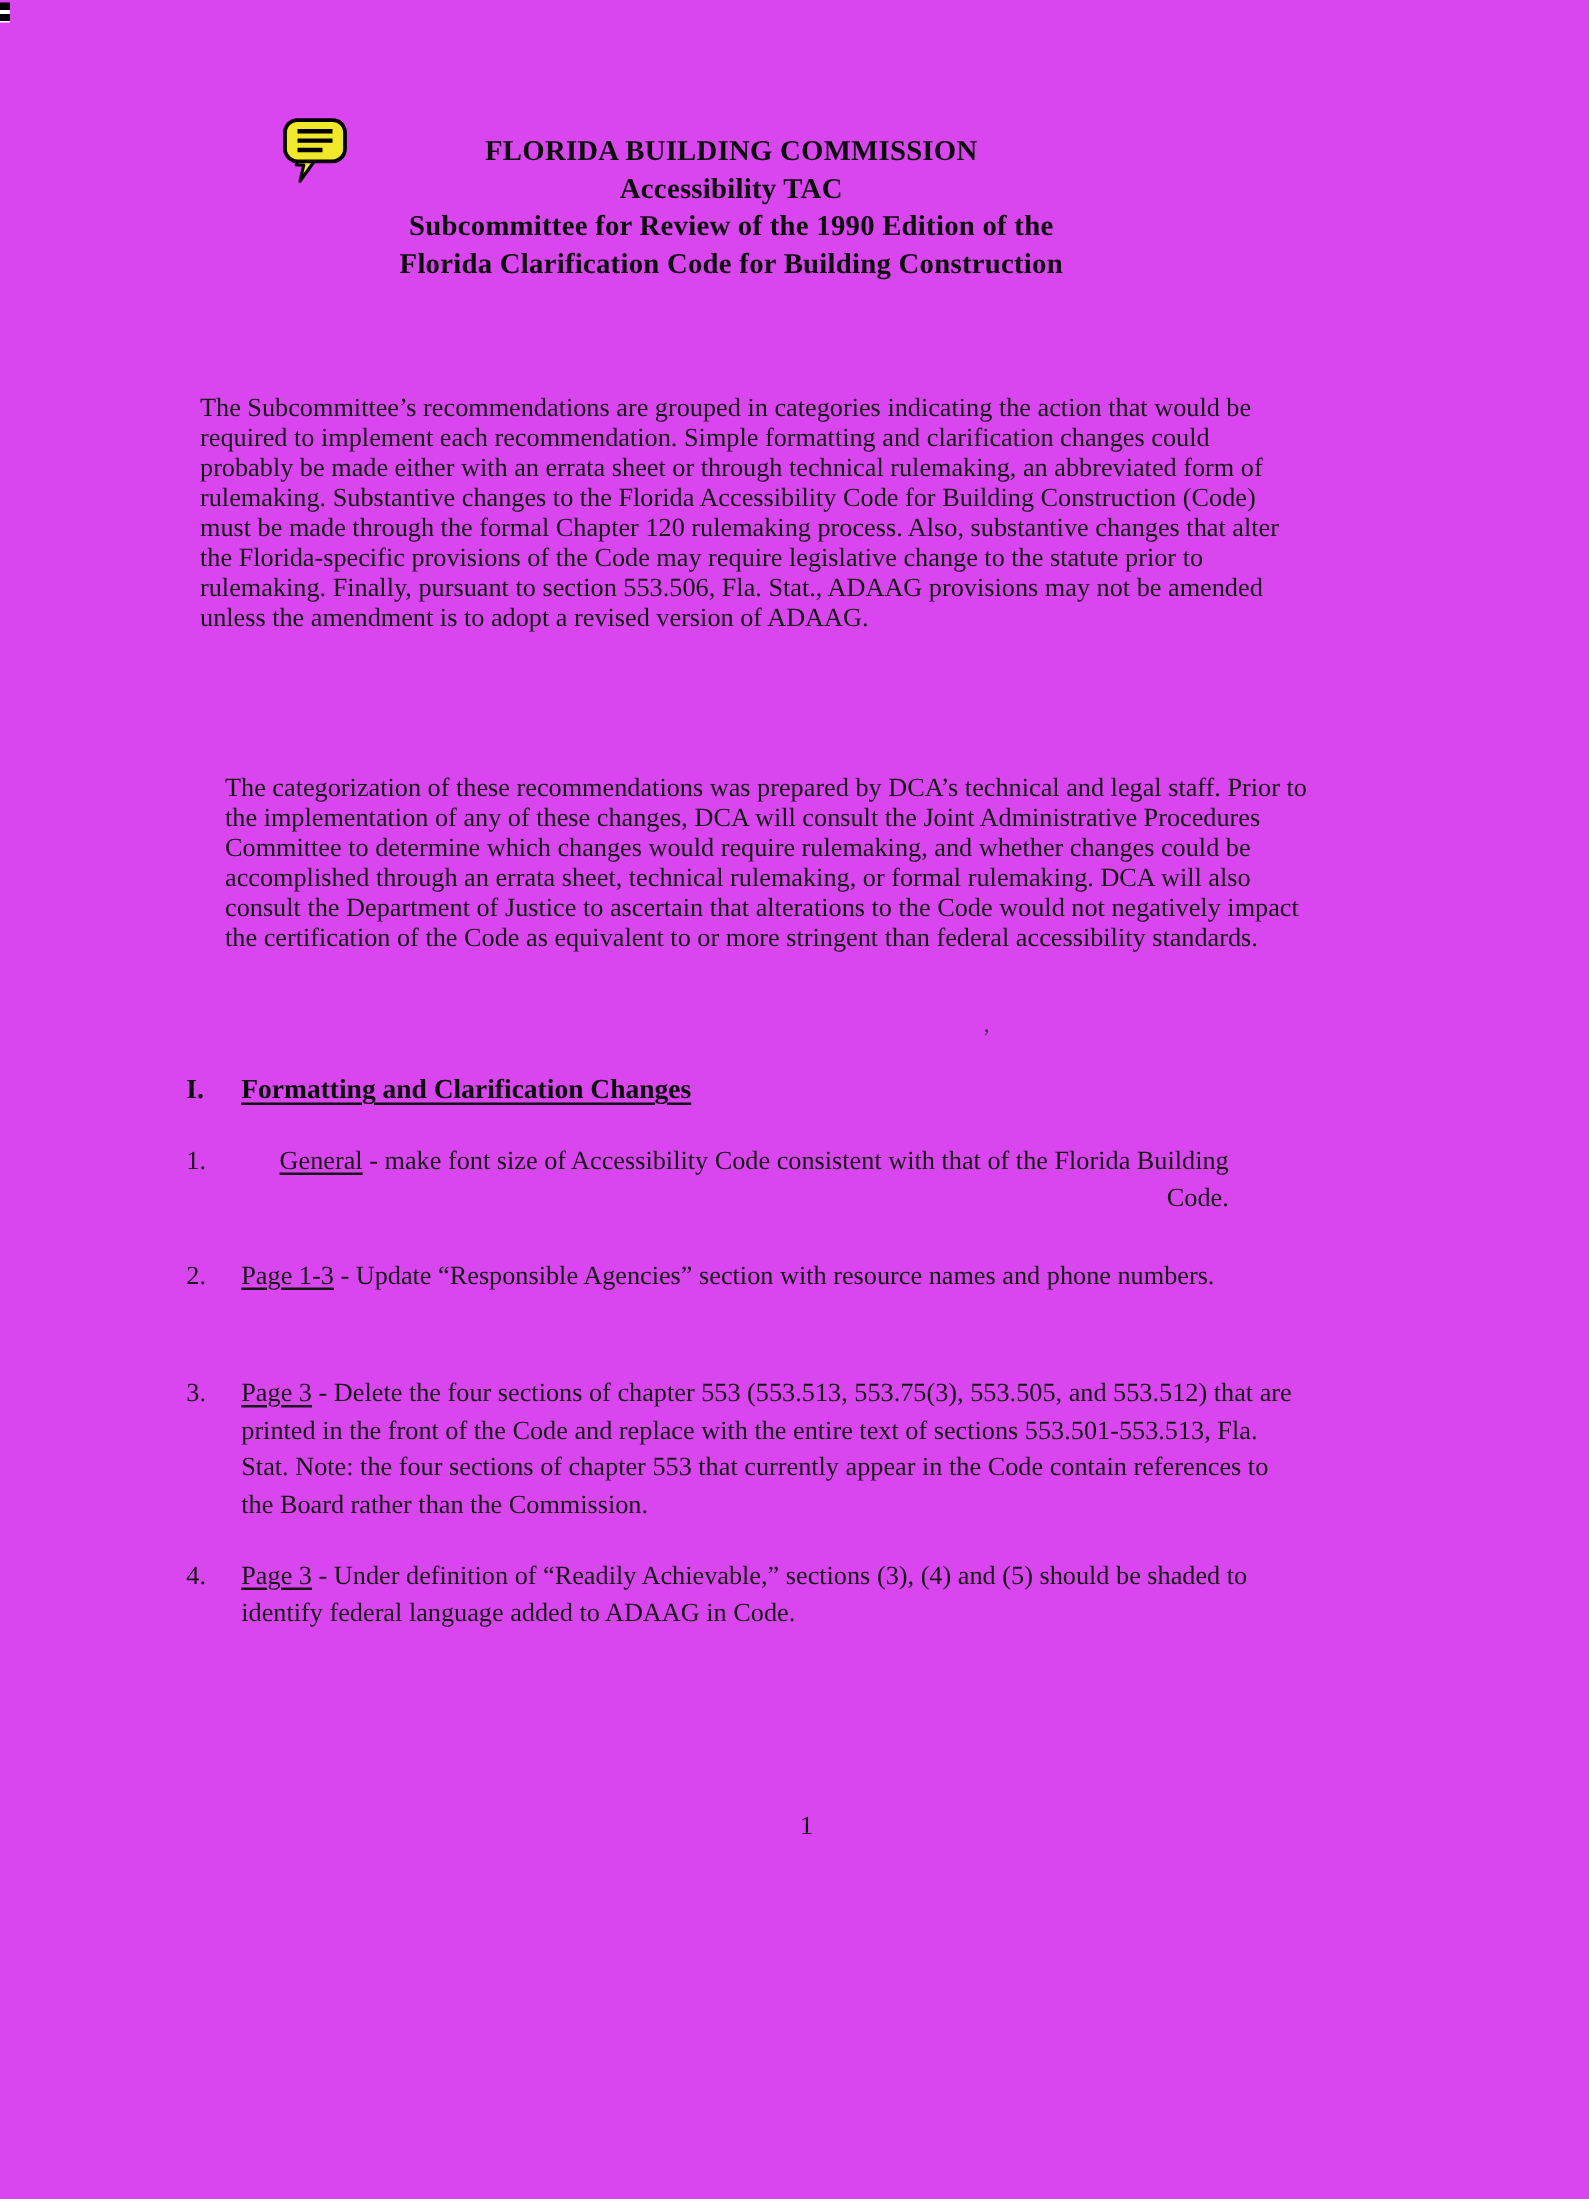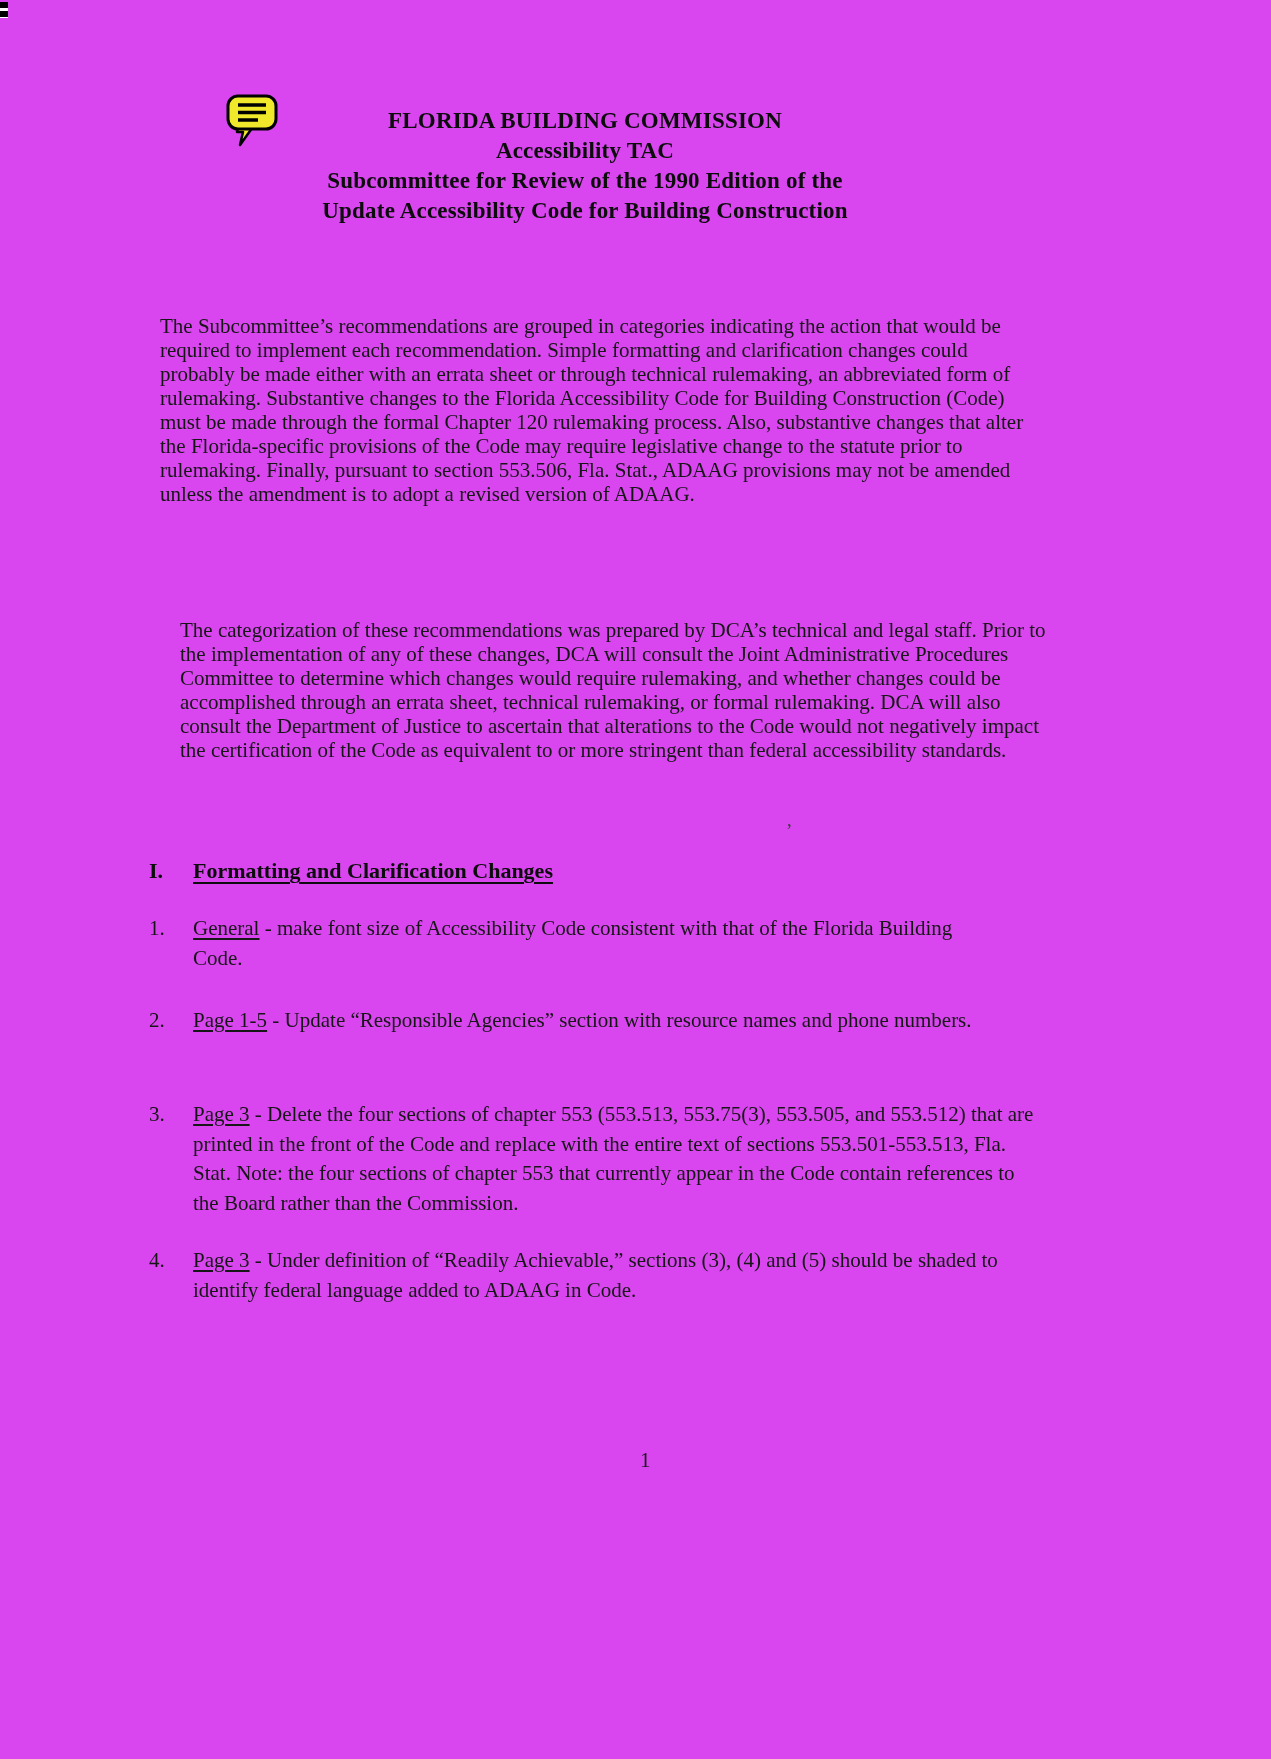--- a/index.html
+++ b/index.html
@@ -85,21 +85,21 @@
     position: absolute; left: 149px;
     font-size: 21px;
     line-height: 29.5px;
   }
   .list-item .num {
     position: absolute; left: 0; top: 0;
   }
   .list-item .item-text {
     margin-left: 44px;
   }
-  .item-1 { top: 914px; }  .item-1 .item-text { width: 790px; }
+  .item-1 { top: 914px; }  .item-1 .item-text { width: 790px; text-align: right; }
   .item-2 { top: 1006px; } .item-2 .item-text { width: 800px; }
   .item-3 { top: 1100px; } .item-3 .item-text { width: 845px; }
   .item-4 { top: 1246px; } .item-4 .item-text { width: 845px; }
 
   .lead {
     text-decoration: underline;
     text-decoration-thickness: 1.5px;
     text-underline-offset: 3px;
   }
 
@@ -122,42 +122,42 @@
       <line x1="13" y1="13" x2="41" y2="13" stroke="#000000" stroke-width="3.5"></line>
       <line x1="13" y1="20.5" x2="41" y2="20.5" stroke="#000000" stroke-width="3.5"></line>
       <line x1="13" y1="28" x2="33" y2="28" stroke="#000000" stroke-width="3.5"></line>
     </svg>
   </div>
 
   <div class="title-block">
     <div>FLORIDA BUILDING COMMISSION</div>
     <div>Accessibility TAC</div>
     <div>Subcommittee for Review of the 1990 Edition of the</div>
-    <div>Update Accessibility Code for Building Construction</div>
+    <div>Florida Clarification Code for Building Construction</div>
   </div>
 
 
   <p class="para p1">The Subcommittee’s recommendations are grouped in categories indicating the action that would be required to implement each recommendation. Simple formatting and clarification changes could probably be made either with an errata sheet or through technical rulemaking, an abbreviated form of rulemaking. Substantive changes to the Florida Accessibility Code for Building Construction (Code) must be made through the formal Chapter 120 rulemaking process. Also, substantive changes that alter the Florida-specific provisions of the Code may require legislative change to the statute prior to rulemaking. Finally, pursuant to section 553.506, Fla. Stat., ADAAG provisions may not be amended unless the amendment is to adopt a revised version of ADAAG.</p>
 
   <p class="para p2">The categorization of these recommendations was prepared by DCA’s technical and legal staff. Prior to the implementation of any of these changes, DCA will consult the Joint Administrative Procedures Committee to determine which changes would require rulemaking, and whether changes could be accomplished through an errata sheet, technical rulemaking, or formal rulemaking. DCA will also consult the Department of Justice to ascertain that alterations to the Code would not negatively impact the certification of the Code as equivalent to or more stringent than federal accessibility standards.</p>
 
   <span class="stray-mark">’</span>
 
   <div class="section-heading">
     <span class="numeral">I.</span><span class="sec-title">Formatting and Clarification Changes</span>
   </div>
 
   <div class="list-item item-1">
     <span class="num">1.</span>
     <div class="item-text"><span class="lead">General</span><span> - make font size of Accessibility Code consistent with that of the Florida Building Code.</span></div>
   </div>
 
   <div class="list-item item-2">
     <span class="num">2.</span>
-    <div class="item-text"><span class="lead">Page 1-5</span><span> - Update “Responsible Agencies” section with resource names and phone numbers.</span></div>
+    <div class="item-text"><span class="lead">Page 1-3</span><span> - Update “Responsible Agencies” section with resource names and phone numbers.</span></div>
   </div>
 
   <div class="list-item item-3">
     <span class="num">3.</span>
     <div class="item-text"><span class="lead">Page 3</span><span> - Delete the four sections of chapter 553 (553.513, 553.75(3), 553.505, and 553.512) that are printed in the front of the Code and replace with the entire text of sections 553.501-553.513, Fla. Stat. Note: the four sections of chapter 553 that currently appear in the Code contain references to the Board rather than the Commission.</span></div>
   </div>
 
   <div class="list-item item-4">
     <span class="num">4.</span>
     <div class="item-text"><span class="lead">Page 3</span><span> - Under definition of “Readily Achievable,” sections (3), (4) and (5) should be shaded to identify federal language added to ADAAG in Code.</span></div>

